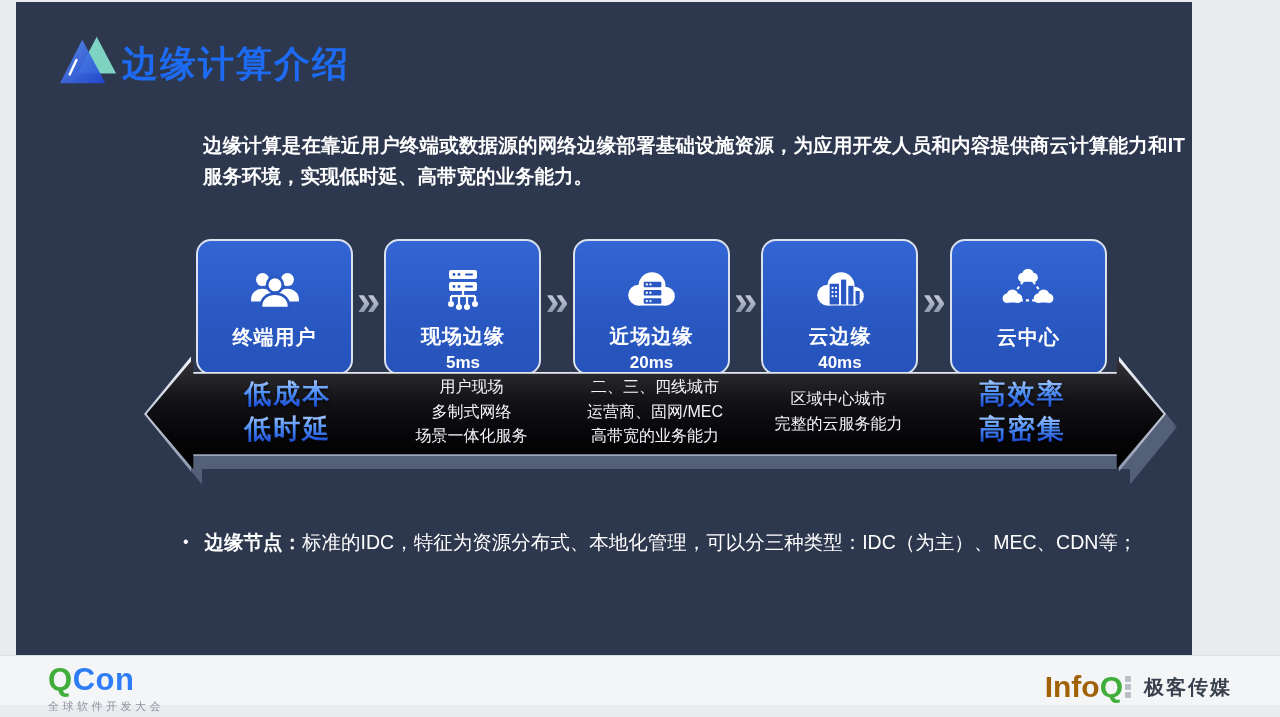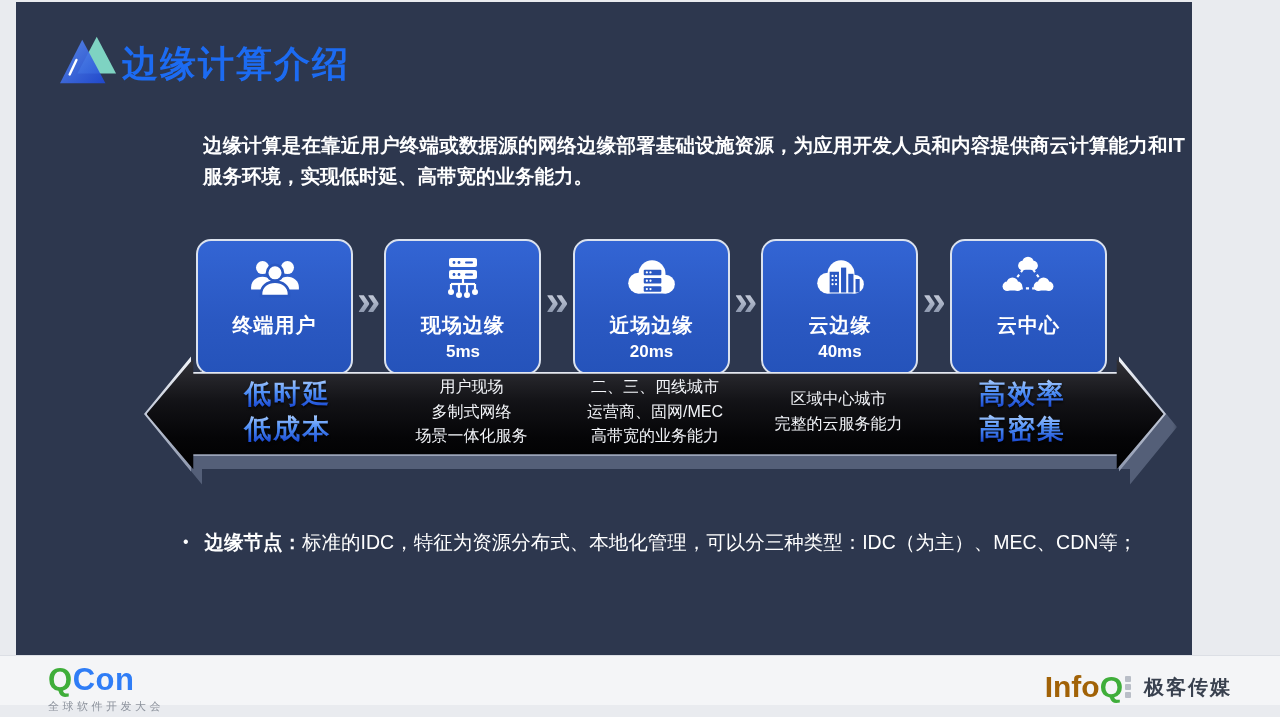--- a/index.html
+++ b/index.html
@@ -28,21 +28,21 @@
   
   .tier-row {
     position:absolute; left:180px; top:237px; width:911px; height:136px;
     display:flex; justify-content:space-between; align-items:stretch;
   }
   .tier-box {
     width:157px; height:136px;
     background:linear-gradient(180deg,#3365d4 0%,#2a58c2 60%,#2553ba 100%);
     border:2.5px solid #dbe2ee; border-radius:15px;
     display:flex; flex-direction:column; align-items:center;
-    padding-top:10px; z-index:1;
+    padding-top:22px; z-index:1;
   }
   .tier-icon { height:56px; display:flex; align-items:center; justify-content:center; }
   .tier-label { color:#fff; font-size:20px; font-weight:800; margin-top:5px; letter-spacing:1px; }
   .tier-latency { color:#fff; font-size:17px; font-weight:800; margin-top:3px; }
   .tier-sep {
     align-self:center; margin-top:-12px;
     font-size:42px; font-weight:700; line-height:1;
     background:linear-gradient(180deg,#f2f4f8 0%,#aab3c6 55%,#6e7b94 100%);
     -webkit-background-clip:text; background-clip:text; color:transparent;
   }
@@ -263,22 +263,22 @@
       <div class="tier-latency"></div>
     </div>
   </div>
 
   <div class="arrow-zone">
     <div class="arrow-shape arrow-shadow"></div>
     <div class="arrow-shape arrow-border"></div>
     <div class="arrow-shape arrow-body"></div>
     <div class="arrow-cols">
       <div class="col-hl">
+        <div>低成本</div>
         <div>低时延</div>
-        <div>低成本</div>
       </div>
       <div class="col-plain">
         <div>用户现场</div>
         <div>多制式网络</div>
         <div>场景一体化服务</div>
       </div>
       <div class="col-plain">
         <div>二、三、四线城市</div>
         <div>运营商、固网/MEC</div>
         <div>高带宽的业务能力</div>

